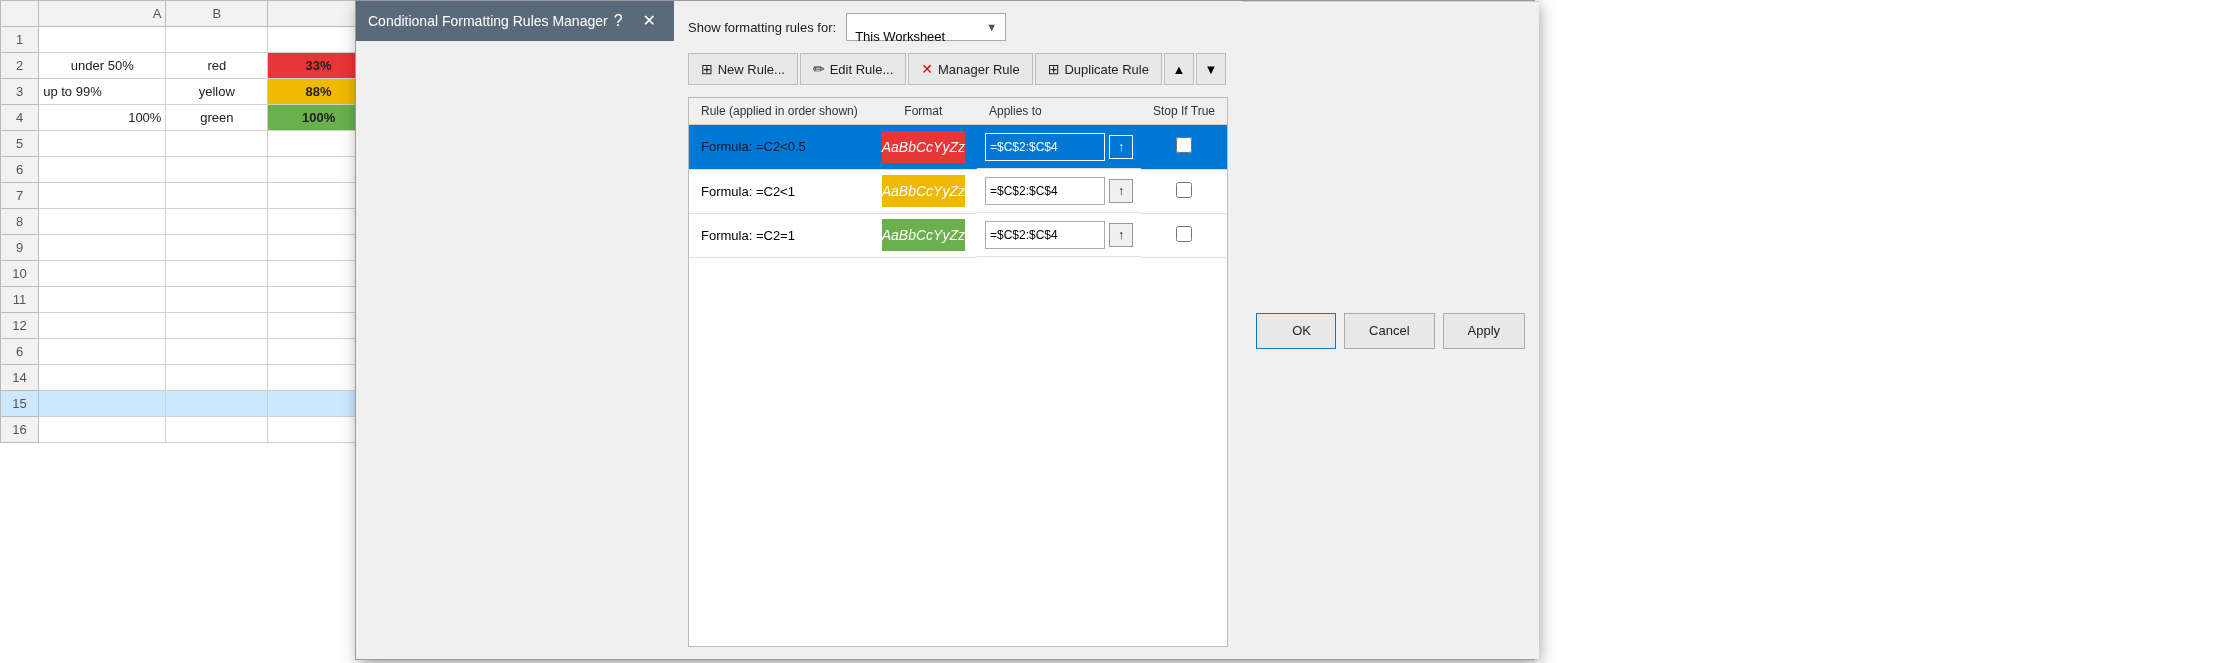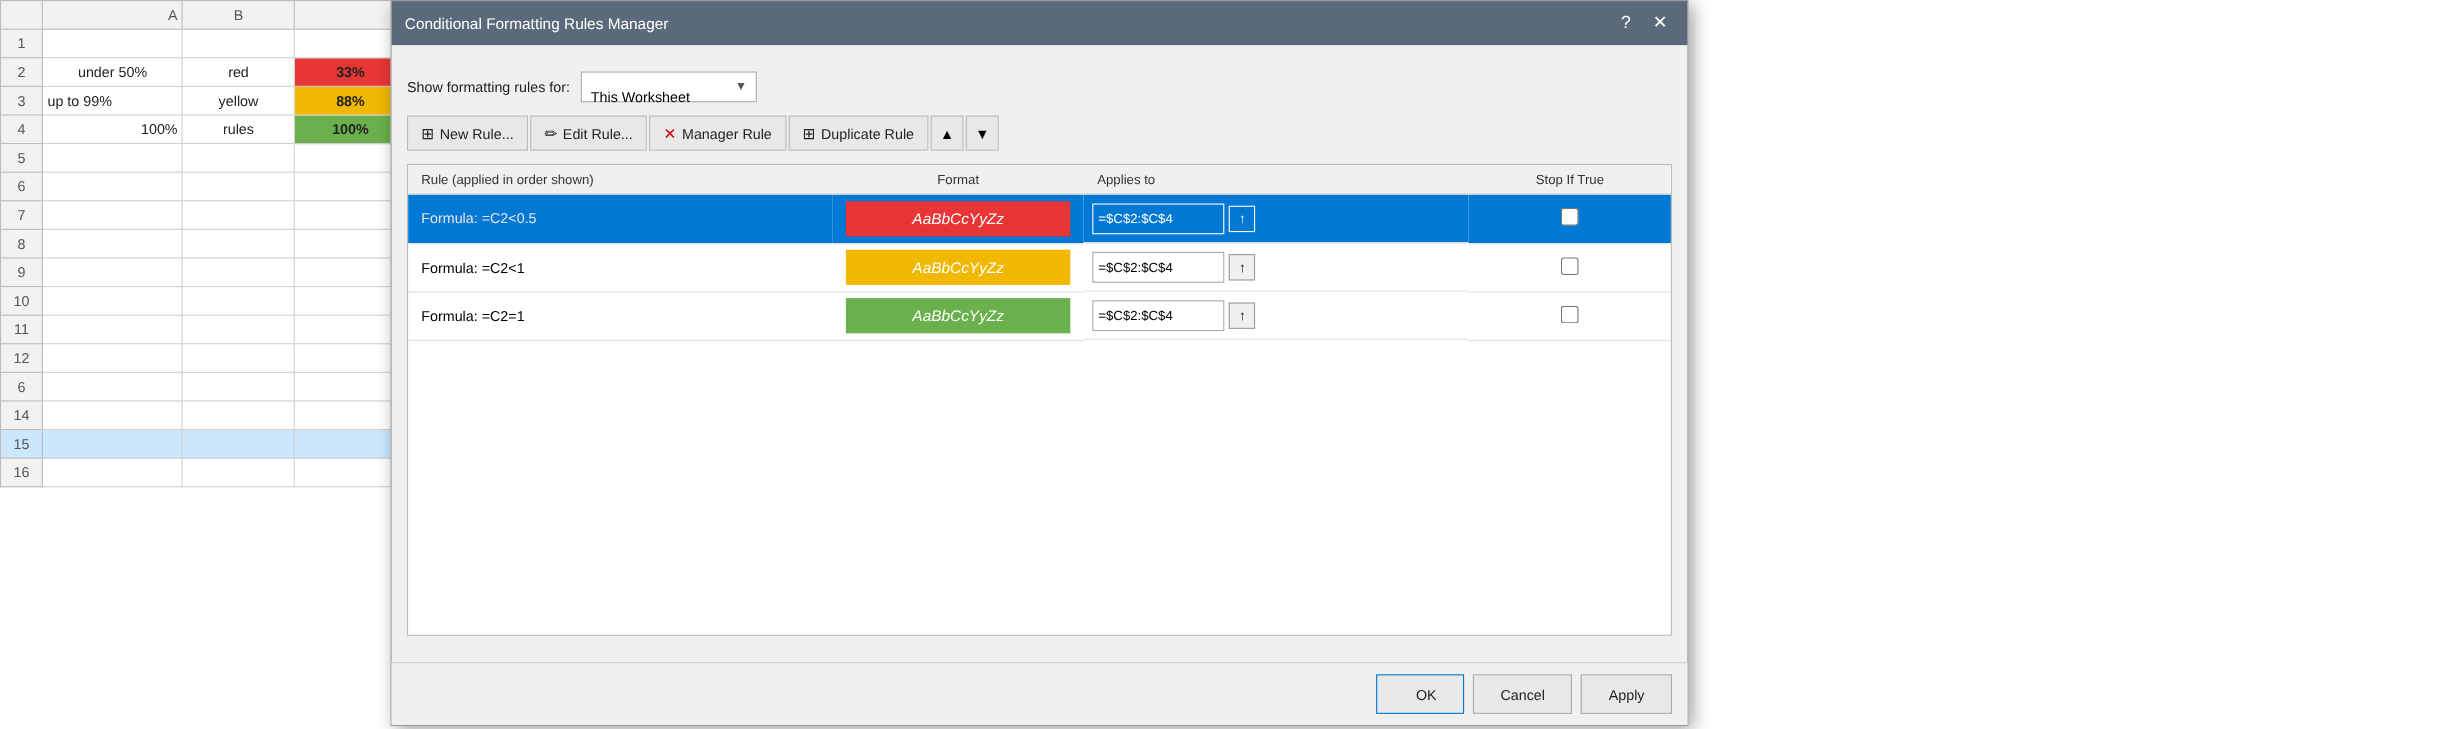--- a/index.html
+++ b/index.html
@@ -60,21 +60,21 @@
     
     .dialog-overlay {
       position: absolute;
       top: 0; left: 355px;
       width: 1180px;
       height: 660px;
       background: #f0f0f0;
       border: 1px solid #999;
       box-shadow: 4px 4px 16px rgba(0,0,0,0.4);
       display: flex;
-      flex-direction: column;
+      flex-direction: row;
     }
 
     .dialog-titlebar {
       background: #5a6a7a;
       color: white;
       padding: 8px 12px;
       display: flex;
       justify-content: space-between;
       align-items: center;
       height: 40px;
@@ -93,21 +93,21 @@
       background: none;
       border: none;
       color: white;
       font-size: 16px;
       cursor: pointer;
       padding: 2px 6px;
       line-height: 1;
     }
 
     .dialog-body {
-      padding: 24px 14px;
+      padding: 12px 14px;
       flex: 1;
       display: flex;
       flex-direction: column;
     }
 
     
     .show-rules-row {
       display: flex;
       align-items: center;
       gap: 10px;
@@ -306,21 +306,21 @@
         </tr>
         <tr>
           <td class="row-header">3</td>
           <td style="text-align: left;">up to 99%</td>
           <td>yellow</td>
           <td class="cell-yellow">88%</td>
         </tr>
         <tr>
           <td class="row-header">4</td>
           <td style="text-align: right;">100%</td>
-          <td>rules</td>
+          <td>green</td>
           <td class="cell-green">100%</td>
         </tr>
         <tr>
           <td class="row-header">5</td>
           <td style="text-align: right;"></td>
           <td></td>
           <td></td>
         </tr>
         <tr>
           <td class="row-header">6</td>
@@ -437,21 +437,21 @@
         <thead>
           <tr>
             <th>Rule (applied in order shown)</th>
             <th class="col-format">Format</th>
             <th>Applies to</th>
             <th class="col-stop">Stop If True</th>
           </tr>
         </thead>
         <tbody id="rules-tbody">
         <tr style="background: rgb(0, 120, 212); color: white;">
-              <td class="rule-cell-rule" style="padding: 0px 12px; font-size: 13px; color: #e5e5e5;">Formula: =C2&lt;0.5</td>
+              <td class="rule-cell-rule" style="padding: 0px 12px; font-size: 13px; color: #0f172a;">Formula: =C2&lt;0.5</td>
               <td class="rule-cell-format">
                 <div class="format-preview" style="background: rgb(232, 53, 53); color: white;">AaBbCcYyZz</div>
               </td>
               <td class="rule-cell-applies" style="display: flex; align-items: center; gap: 4px; padding: 0px 8px;">
                 <input type="text" class="applies-input applies-input-selected" value="=$C$2:$C$4" style="background: rgb(0, 120, 212); color: white; border: 1px solid white;">
                 <button class="collapse-btn collapse-btn-selected" style="background: rgb(0, 120, 212); border: 1px solid white; color: white;">↑</button>
               </td>
               <td class="rule-cell-stop" style="text-align: center; padding: 0px 12px;"><input type="checkbox" style="width: 16px; height: 16px;"></td>
             </tr>
             <tr>

